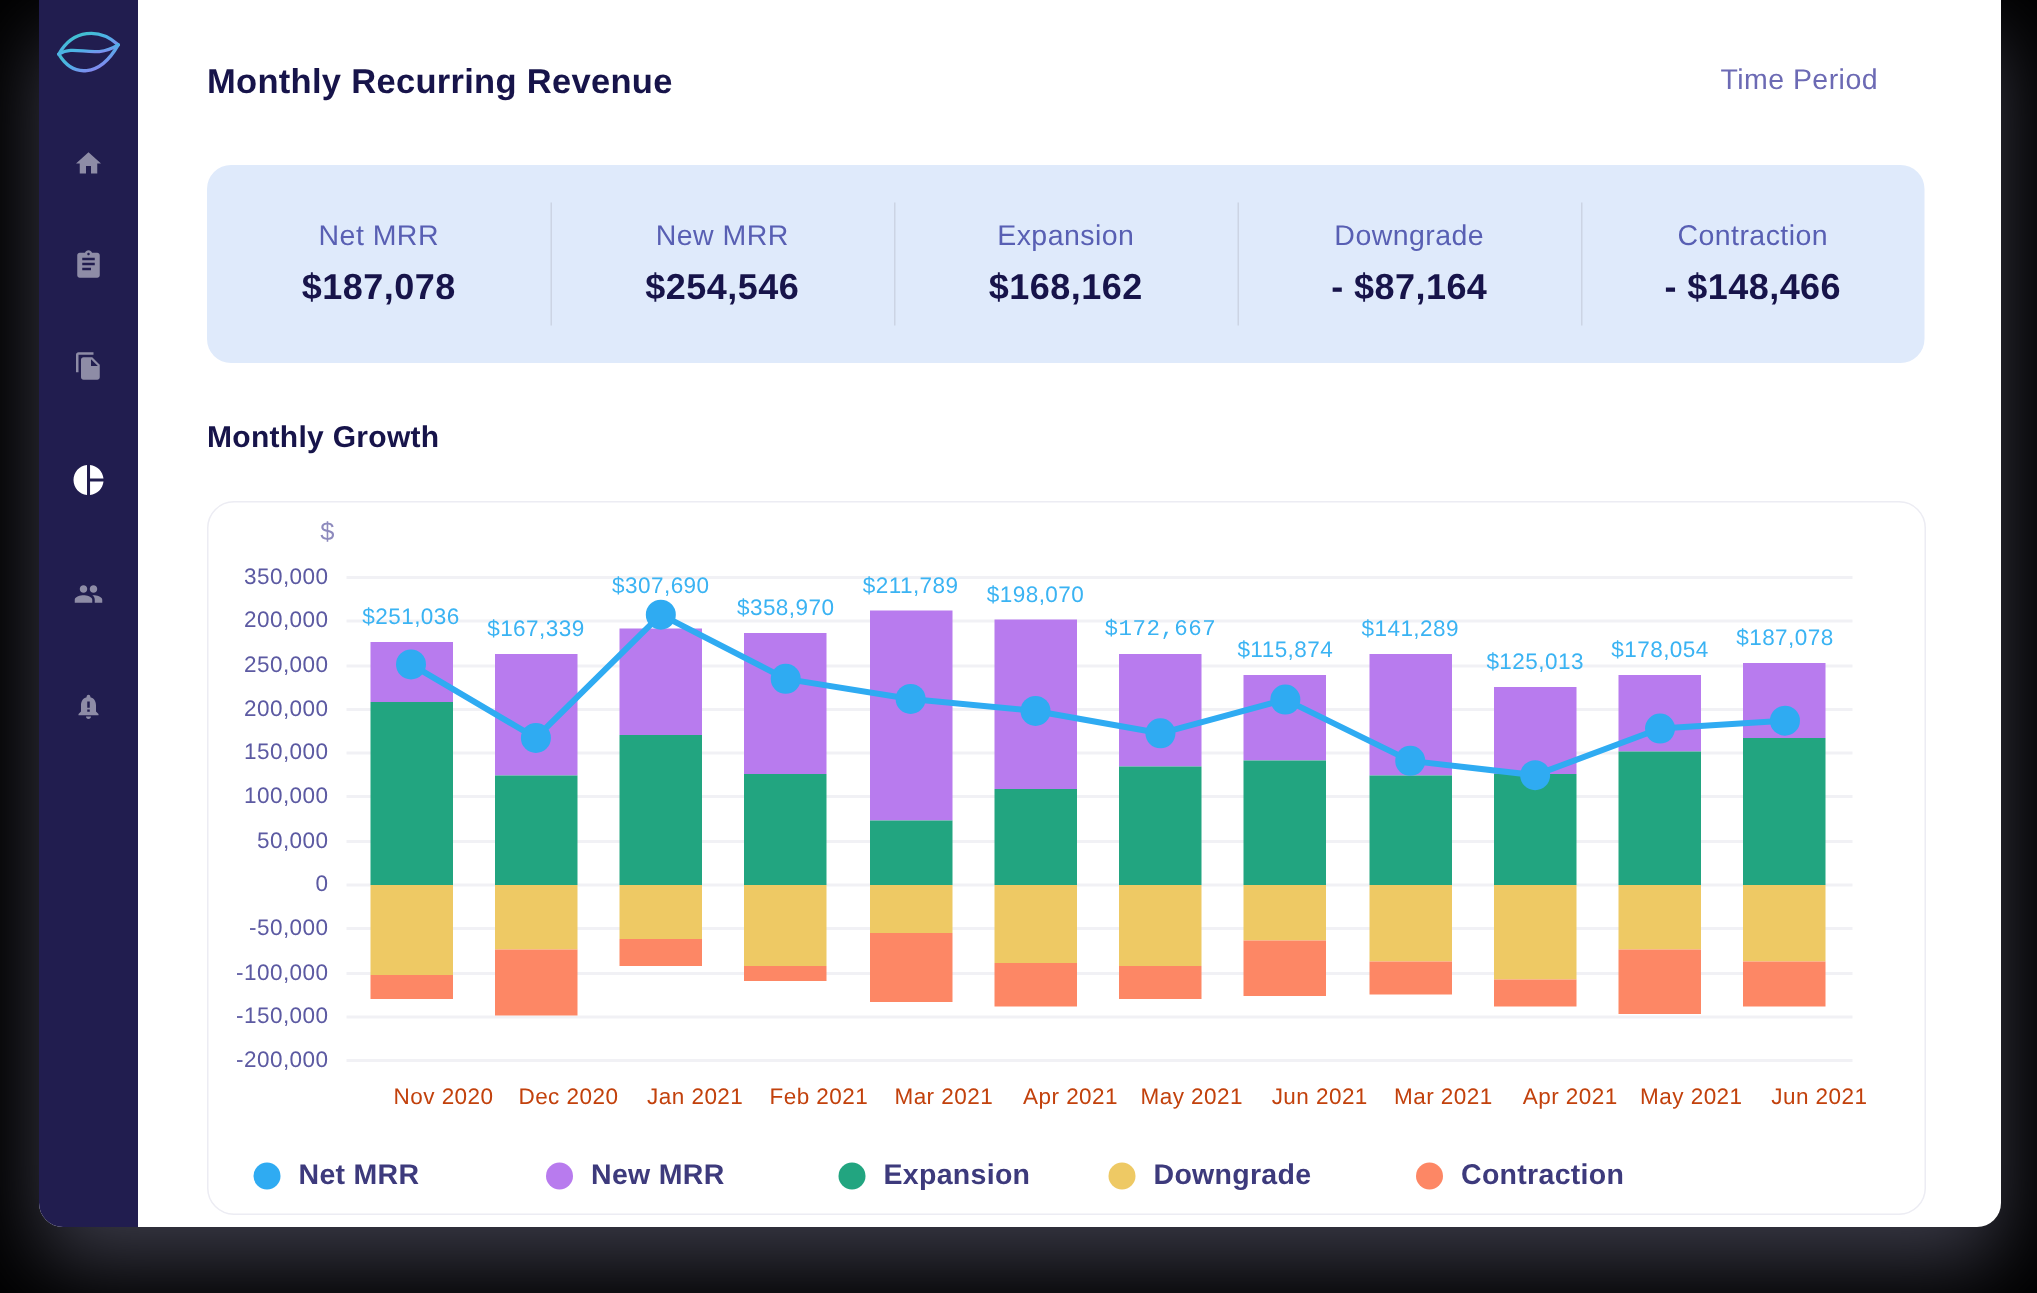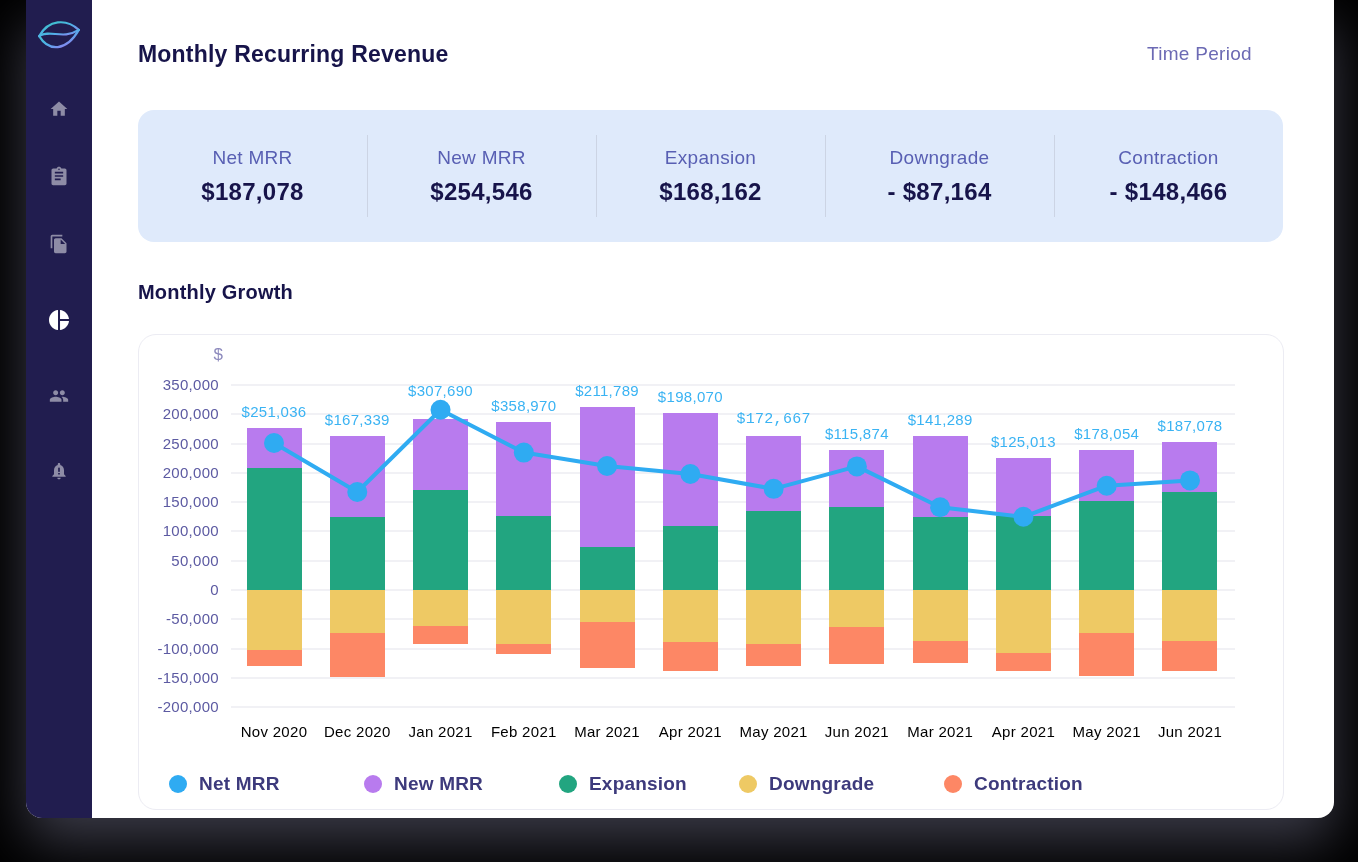--- a/index.html
+++ b/index.html
@@ -48,22 +48,22 @@
                 background:#fff; border:1px solid #ececf3; border-radius:18px; }
   .grid-line { position:absolute; left:92px; width:1004px; height:2px; background:#f1f1f5; }
   .y-tick { position:absolute; left:0; width:80px; text-align:right; font-size:15px;
             color:#5c5aa2; letter-spacing:.3px; }
   .y-axis-title { position:absolute; left:0; top:10px; width:84px; text-align:right;
                   font-size:17px; color:#8d8abd; }
   .bar-seg { position:absolute; width:55px; }
   .line-svg { position:absolute; left:0; top:0; pointer-events:none; }
   .pt-label { position:absolute; width:120px; text-align:center; font-size:15px;
               font-weight:500; color:#3ab3f3; letter-spacing:.3px; }
-  .x-tick { position:absolute; width:110px; top:388px; text-align:center; font-size:15px;
-            color:#000000; letter-spacing:.3px; }
+  .x-tick { position:absolute; width:110px; top:388px; text-align:right; font-size:15px;
+            color:#c2410c; letter-spacing:.3px; }
   .legend-item { position:absolute; top:438px; display:flex; align-items:center; gap:12px; cursor:pointer; }
   .legend-dot { width:18px; height:18px; border-radius:50%; }
   .legend-label { font-size:19px; font-weight:600; color:#3d3a7c; letter-spacing:.2px; }
 </style>
 </head>
 <body>
 
 <div class="window">
 
   <nav class="sidebar">

